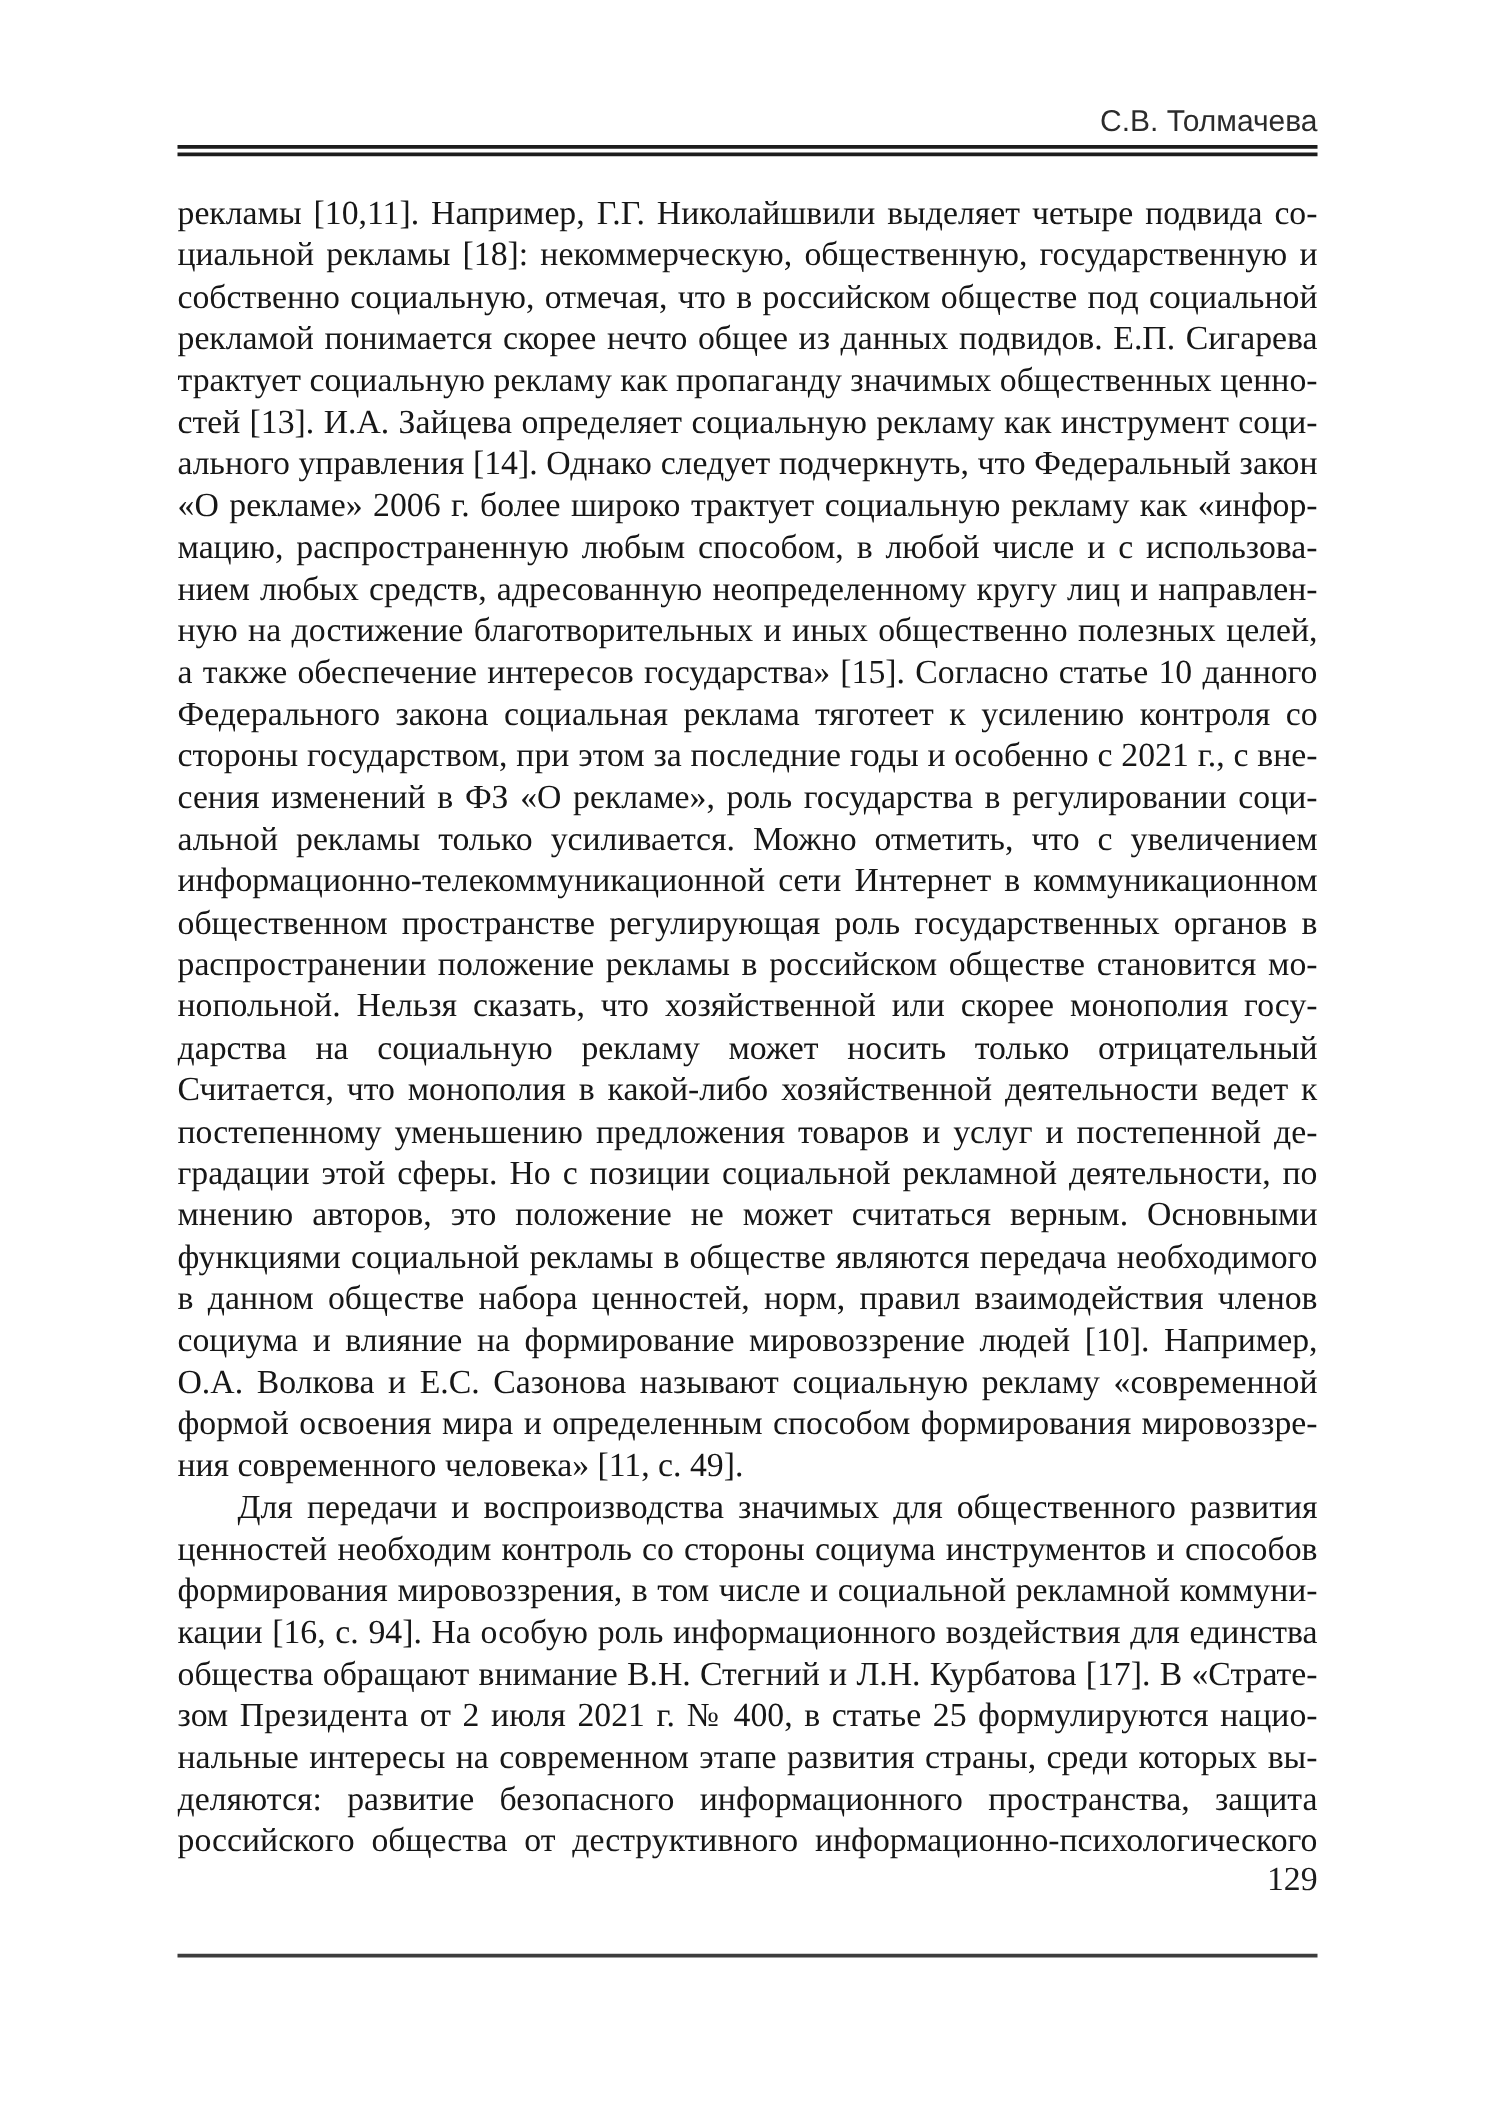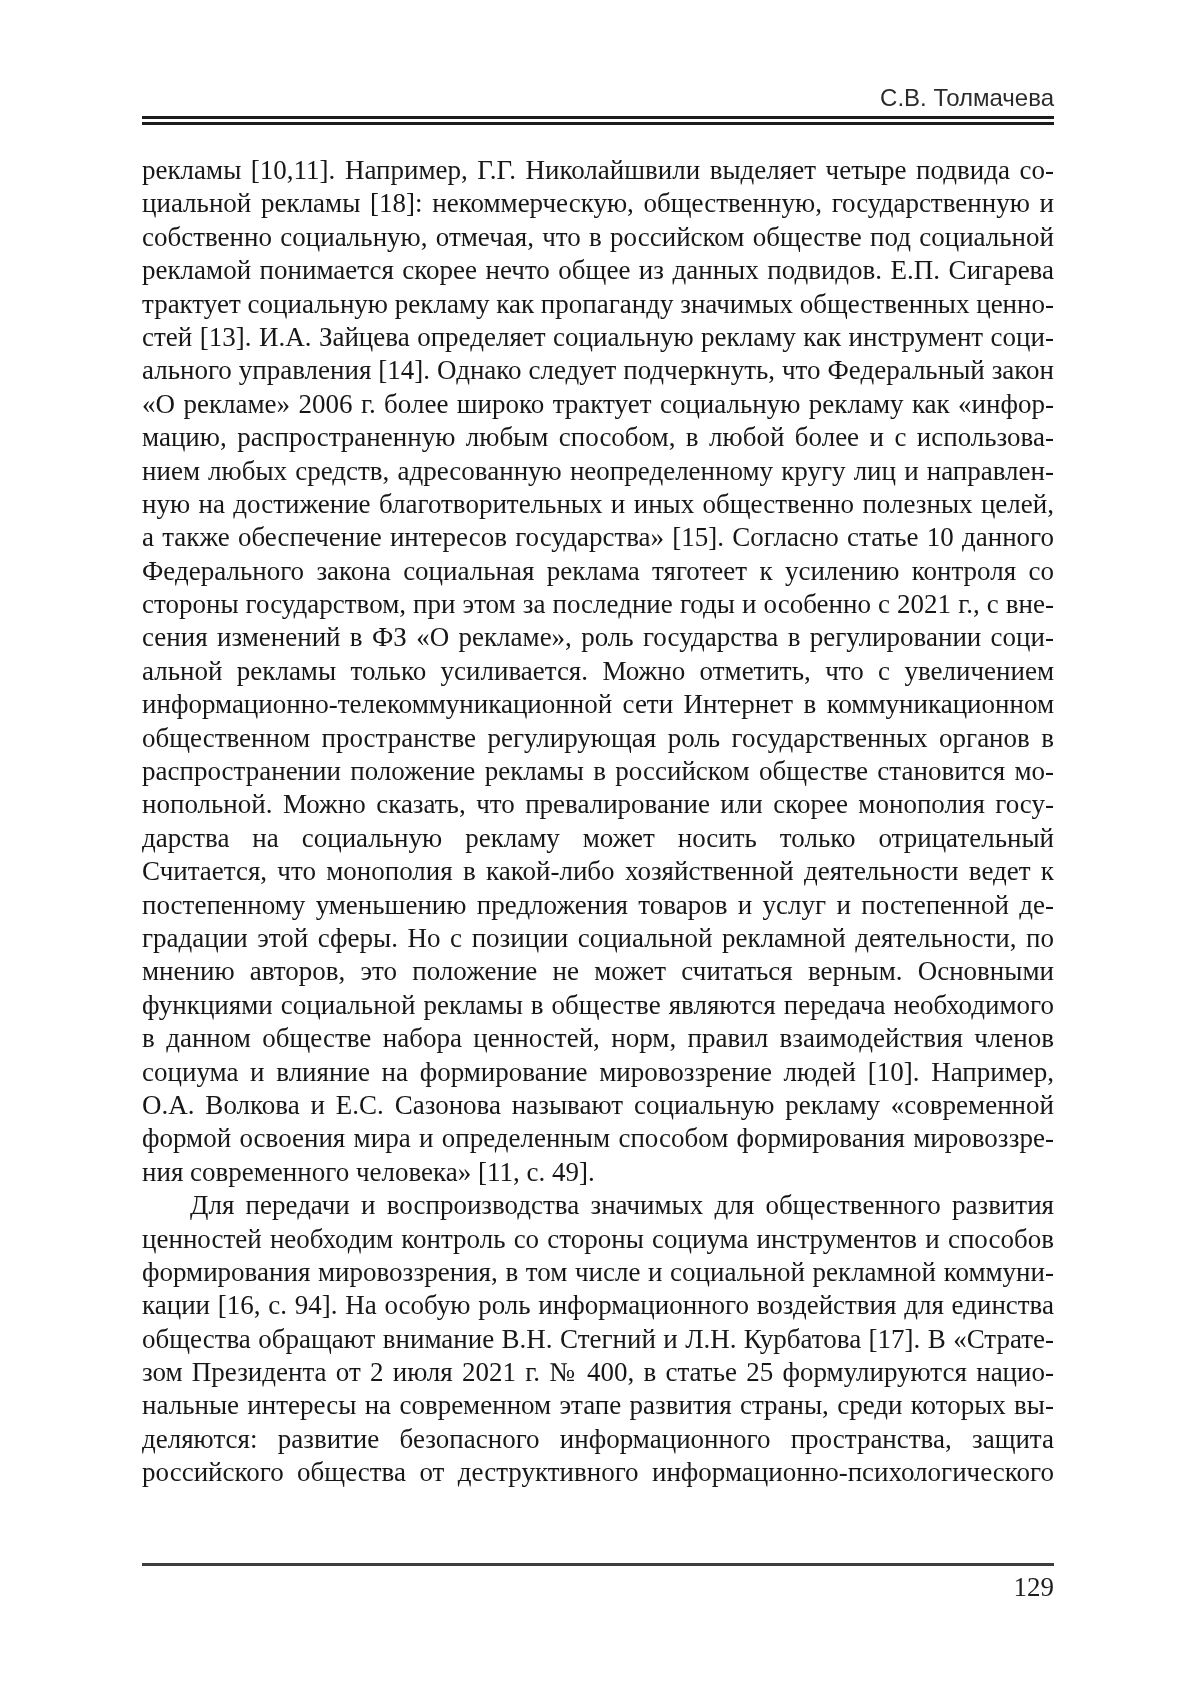--- a/index.html
+++ b/index.html
@@ -56,21 +56,21 @@
     position: absolute;
     left: 142px;
     width: 912px;
     top: 1563px;
     border-top: 3px solid #3d3d3d;
   }
   .page-number {
     position: absolute;
     left: 142px;
     width: 912px;
-    top: 1572px;
+    top: 1488px;
     text-align: right;
     font-family: "Liberation Serif", serif;
     font-size: 27px;
     color: #1d1d1d;
   }
 </style>
 </head>
 <body>
 
 <div class="page">
@@ -79,32 +79,32 @@
     <div class="double-rule"></div>
     <div class="body-text">
         <div class="line">рекламы [10,11]. Например, Г.Г. Николайшвили выделяет четыре подвида со-</div>
         <div class="line">циальной рекламы [18]: некоммерческую, общественную, государственную и</div>
         <div class="line">собственно социальную, отмечая, что в российском обществе под социальной</div>
         <div class="line">рекламой понимается скорее нечто общее из данных подвидов. Е.П. Сигарева</div>
         <div class="line">трактует социальную рекламу как пропаганду значимых общественных ценно-</div>
         <div class="line">стей [13]. И.А. Зайцева определяет социальную рекламу как инструмент соци-</div>
         <div class="line">ального управления [14]. Однако следует подчеркнуть, что Федеральный закон</div>
         <div class="line">«О рекламе» 2006 г. более широко трактует социальную рекламу как «инфор-</div>
-        <div class="line">мацию, распространенную любым способом, в любой более и с использова-</div>
+        <div class="line">мацию, распространенную любым способом, в любой числе и с использова-</div>
         <div class="line">нием любых средств, адресованную неопределенному кругу лиц и направлен-</div>
         <div class="line">ную на достижение благотворительных и иных общественно полезных целей,</div>
         <div class="line">а также обеспечение интересов государства» [15]. Согласно статье 10 данного</div>
         <div class="line">Федерального закона социальная реклама тяготеет к усилению контроля со</div>
         <div class="line">стороны государством, при этом за последние годы и особенно с 2021 г., с вне-</div>
         <div class="line">сения изменений в ФЗ «О рекламе», роль государства в регулировании соци-</div>
         <div class="line">альной рекламы только усиливается. Можно отметить, что с увеличением роли</div>
         <div class="line">информационно-телекоммуникационной сети Интернет в коммуникационном</div>
         <div class="line">общественном пространстве регулирующая роль государственных органов в</div>
         <div class="line">распространении положение рекламы в российском обществе становится мо-</div>
-        <div class="line">нопольной. Можно сказать, что превалирование или скорее монополия госу-</div>
+        <div class="line">нопольной. Нельзя сказать, что хозяйственной или скорее монополия госу-</div>
         <div class="line">дарства на социальную рекламу может носить только отрицательный характер.</div>
         <div class="line">Считается, что монополия в какой-либо хозяйственной деятельности ведет к</div>
         <div class="line">постепенному уменьшению предложения товаров и услуг и постепенной де-</div>
         <div class="line">градации этой сферы. Но с позиции социальной рекламной деятельности, по</div>
         <div class="line">мнению авторов, это положение не может считаться верным. Основными</div>
         <div class="line">функциями социальной рекламы в обществе являются передача необходимого</div>
         <div class="line">в данном обществе набора ценностей, норм, правил взаимодействия членов</div>
         <div class="line">социума и влияние на формирование мировоззрение людей [10]. Например,</div>
         <div class="line">О.А. Волкова и Е.С. Сазонова называют социальную рекламу «современной</div>
         <div class="line">формой освоения мира и определенным способом формирования мировоззре-</div>

